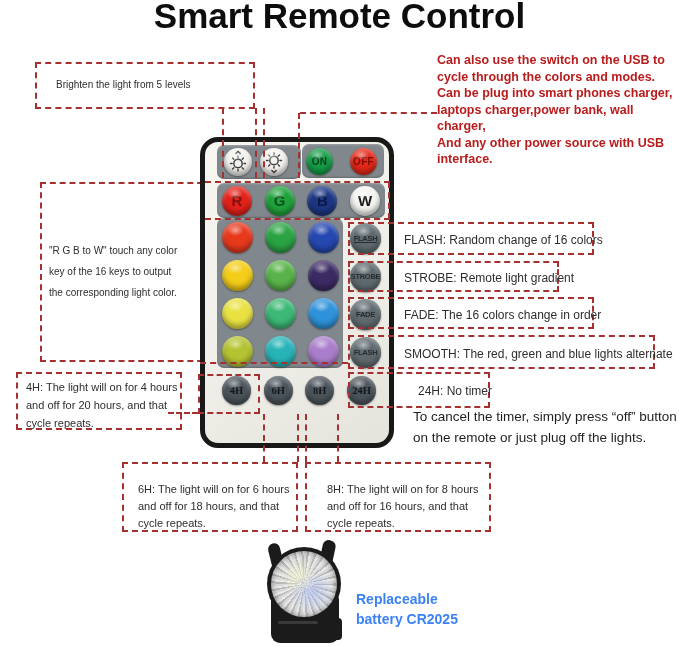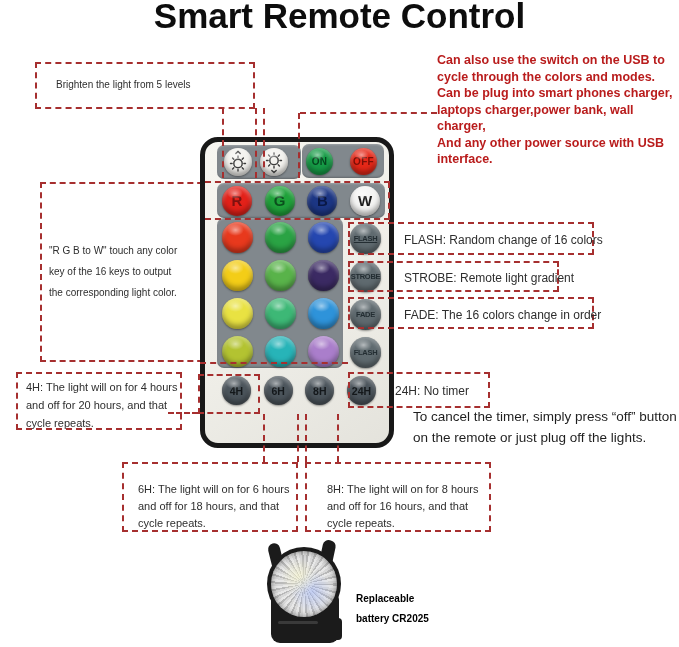--- a/index.html
+++ b/index.html
@@ -25,21 +25,21 @@
   #ln-b4{left:298px;top:113px;height:65px;}
   #ln-usb{left:300px;top:112px;width:137px;}
   #ln-rgbw-top{left:205px;top:181px;width:185px;}
   #ln-rgbw-bottom{left:205px;top:218px;width:185px;}
   #ln-rgbw-right{left:388px;top:182px;height:37px;}
   #ln-bottom-ext{left:200px;top:362px;width:148px;}
   #box-flash{left:348px;top:222px;width:246px;height:33px;padding:9px 0 0 54px;}
   #box-strobe{left:348px;top:261px;width:211px;height:31px;padding:8px 0 0 54px;}
   #box-fade{left:348px;top:297px;width:246px;height:32px;padding:9px 0 0 54px;}
   #box-smooth{left:348px;top:335px;width:307px;height:34px;padding:10px 0 0 54px;}
-  #box-24h{left:348px;top:372px;width:142px;height:36px;padding:10px 0 0 45px;}
+  #box-24h{left:348px;top:372px;width:142px;height:36px;padding:10px 0 0 68px;}
   #rect-4h{left:198px;top:374px;width:62px;height:40px;}
   #ln-4h{left:168px;top:412px;width:30px;}
   #box-4h{left:16px;top:372px;width:166px;height:58px;padding:4px 0 0 8px;}
   #box-4h .ctext,#box-6h .ctext,#box-8h .ctext{font-size:11px;line-height:18px;}
   #box-6h .ctext,#box-8h .ctext{line-height:17px;}
   #ln-6a{left:263px;top:414px;height:48px;}
   #ln-6b{left:297px;top:414px;height:48px;}
   #ln-8a{left:305px;top:414px;height:48px;}
   #ln-8b{left:337px;top:414px;height:48px;}
   #box-6h{left:122px;top:462px;width:176px;height:70px;padding:17px 0 0 14px;}
@@ -67,21 +67,21 @@
              justify-content:space-between;}
   .btn{border-radius:50%;display:flex;align-items:center;justify-content:center;
        font-weight:bold;position:relative;
        box-shadow:inset 0 -4px 5px rgba(0,0,0,.35), inset 0 3px 4px rgba(255,255,255,.35),
                   0 1px 2px rgba(0,0,0,.4);text-align:right;}
   .btn::before{content:"";position:absolute;left:15%;top:8%;width:55%;height:38%;
        border-radius:50%;background:radial-gradient(ellipse at center,
        rgba(255,255,255,.55), rgba(255,255,255,0) 70%);}
   .d27{width:27px;height:27px;}
   .d28{width:28px;height:28px;background:#f3f2ee;}
-  .d29{width:29px;height:29px;}
+  .d29{width:29px;height:29px;font-family:Liberation Serif, serif;}
   .d30{width:30px;height:30px;font-size:15px;}
   .d31{width:31px;height:31px;}
   .pwr{font-size:10px;letter-spacing:.3px;}
   .mode{font-size:7.5px;letter-spacing:-0.3px;}
   .timer{font-size:10.5px;}
   .sun{display:block;}
   
   #battery{position:absolute;left:250px;top:541px;width:110px;height:106px;z-index:1;}
   #battery div{position:absolute;}
   .b-black{background:#1b1b1b;}
@@ -91,22 +91,22 @@
   #b-base{left:21px;top:55px;width:68px;height:47px;border-radius:4px 4px 9px 9px;}
   #b-notch{left:83px;top:77px;width:9px;height:22px;border-radius:0 4px 4px 0;}
   #b-coin{left:21px;top:10px;width:66px;height:66px;border-radius:50%;
      background:
        radial-gradient(circle at 42% 38%, rgba(255,252,205,.55), rgba(255,255,255,0) 32%),
        radial-gradient(circle at 62% 62%, rgba(150,175,255,.45), rgba(255,255,255,0) 36%),
        repeating-conic-gradient(#d9d9d9 0deg 5deg,#b9b9b9 5deg 9deg,#e8e8e8 9deg 14deg),
        radial-gradient(#ececec,#9c9c9c);
      box-shadow:inset 0 0 6px rgba(0,0,0,.45);}
   #b-groove{left:28px;top:80px;width:40px;height:3px;background:#3a3a3a;border-radius:2px;}
-  #battery-label{position:absolute;left:356px;top:589px;font-size:10px;font-weight:bold;
-                 line-height:20px;color:#000000;}
+  #battery-label{position:absolute;left:356px;top:589px;font-size:14px;font-weight:bold;
+                 line-height:20px;color:#3b82f6;}
 </style>
 </head>
 <body>
 
 <div id="stage">
 
   <div id="title">Smart Remote Control</div>
 
   <div id="box-brighten" class="dbox">
     <div class="ctext">Brighten the light from 5 levels</div>
@@ -143,20 +143,23 @@
   <div id="ln-8b" class="dline-v"></div>
 
   <div id="box-flash" class="dbox">
     <div class="ctext" style="font-size:12px;">FLASH: Random change of 16 colors</div>
   </div>
   <div id="box-strobe" class="dbox">
     <div class="ctext" style="font-size:12px;">STROBE: Remote light gradient</div>
   </div>
   <div id="box-fade" class="dbox">
     <div class="ctext" style="font-size:12px;">FADE: The 16 colors change in order</div>
+  </div>
+  <div id="box-smooth" class="dbox">
+    <div class="ctext" style="font-size:12px;">SMOOTH: The red, green and blue lights alternate</div>
   </div>
   <div id="box-24h" class="dbox">
     <div class="ctext" style="font-size:12px;">24H: No timer</div>
   </div>
   <div id="cancel-text">
     <div>To cancel the timer, simply press “off” button</div>
     <div>on the remote or just plug off the lights.</div>
   </div>
 
   <div id="box-4h" class="dbox">

